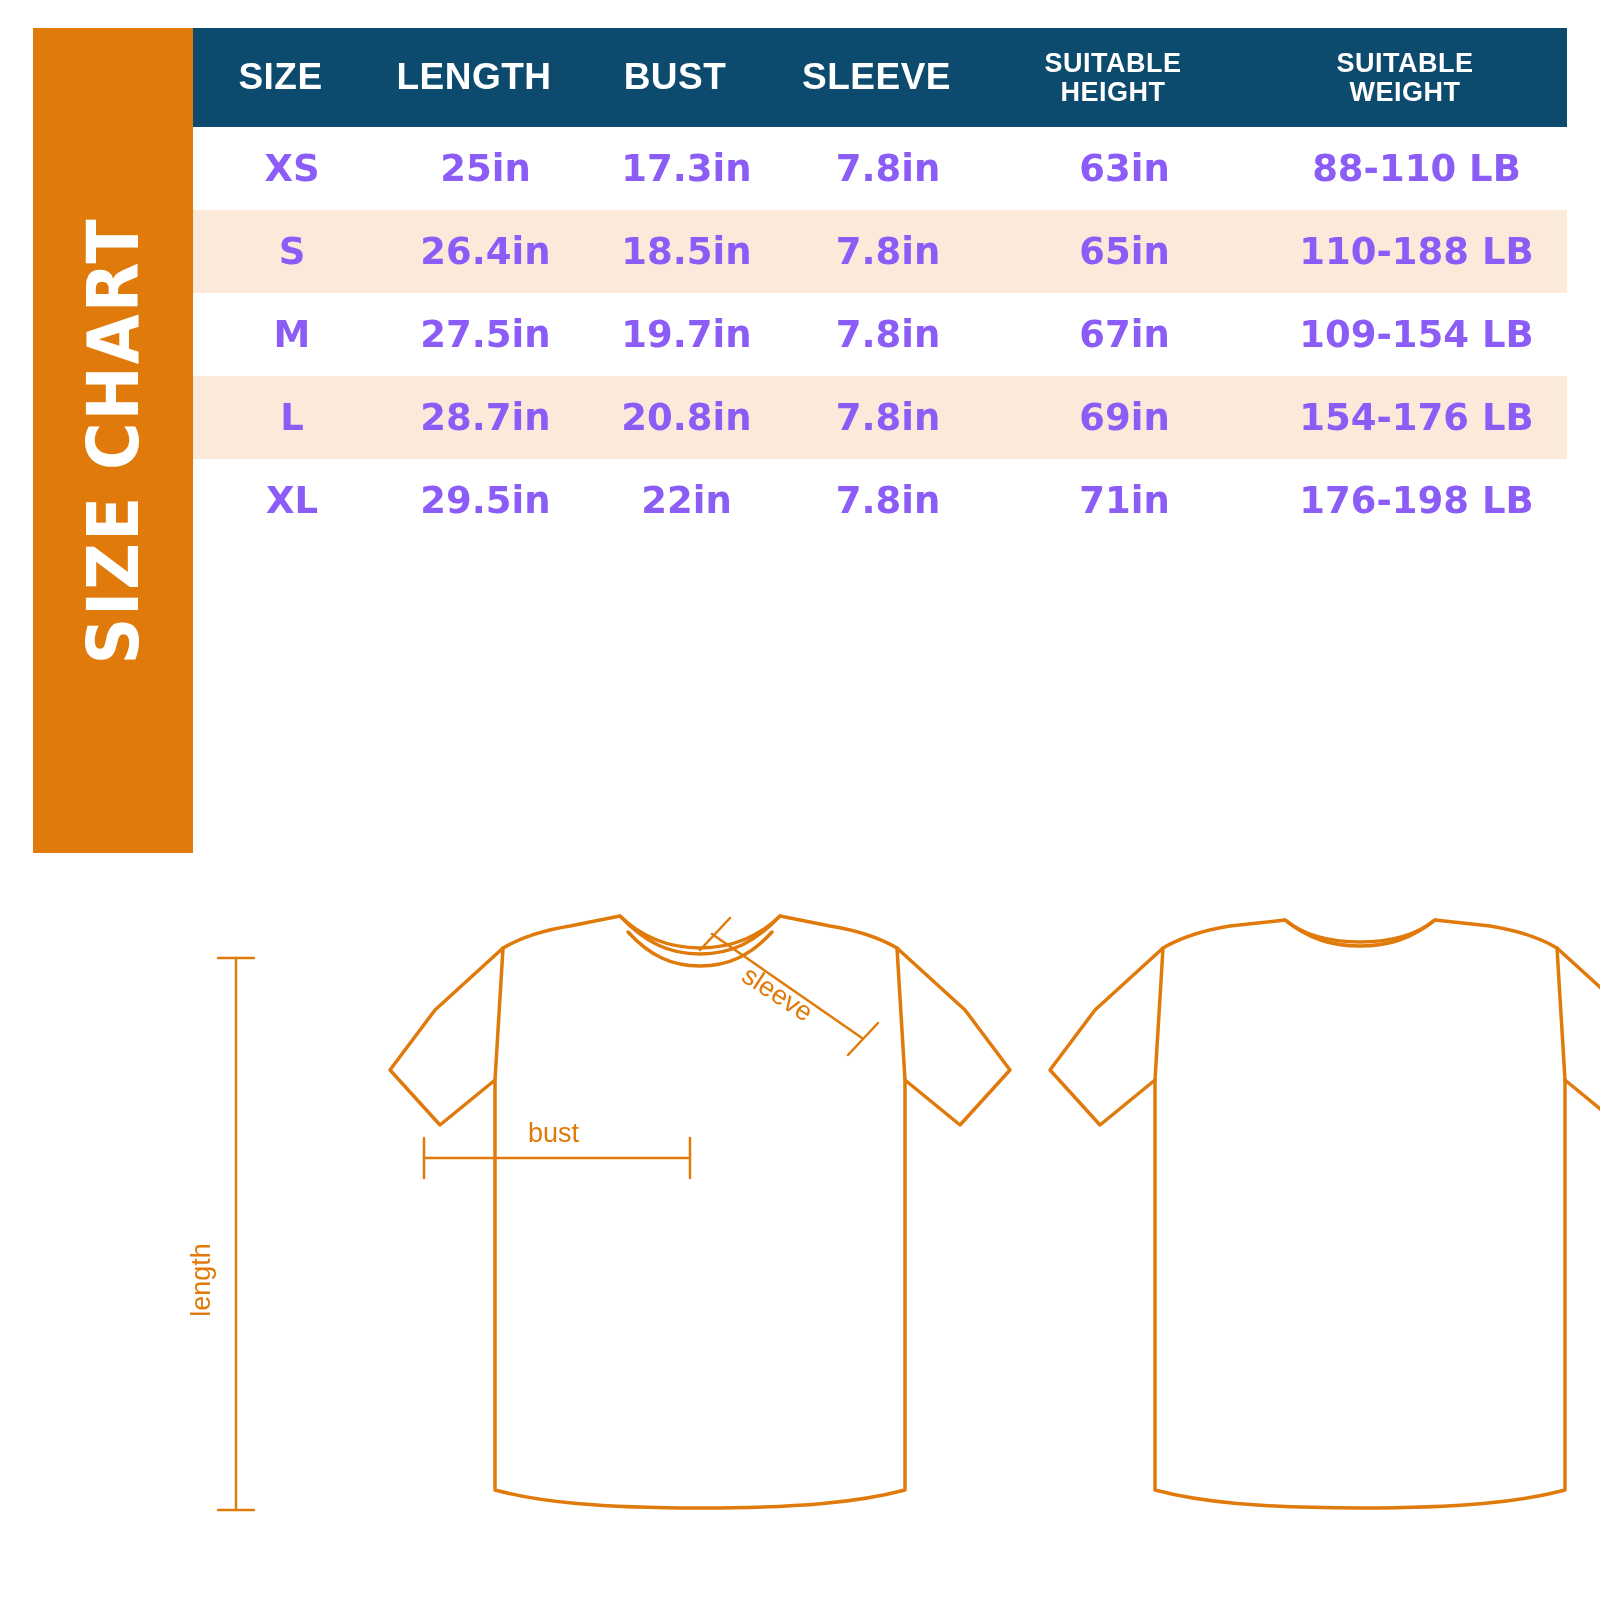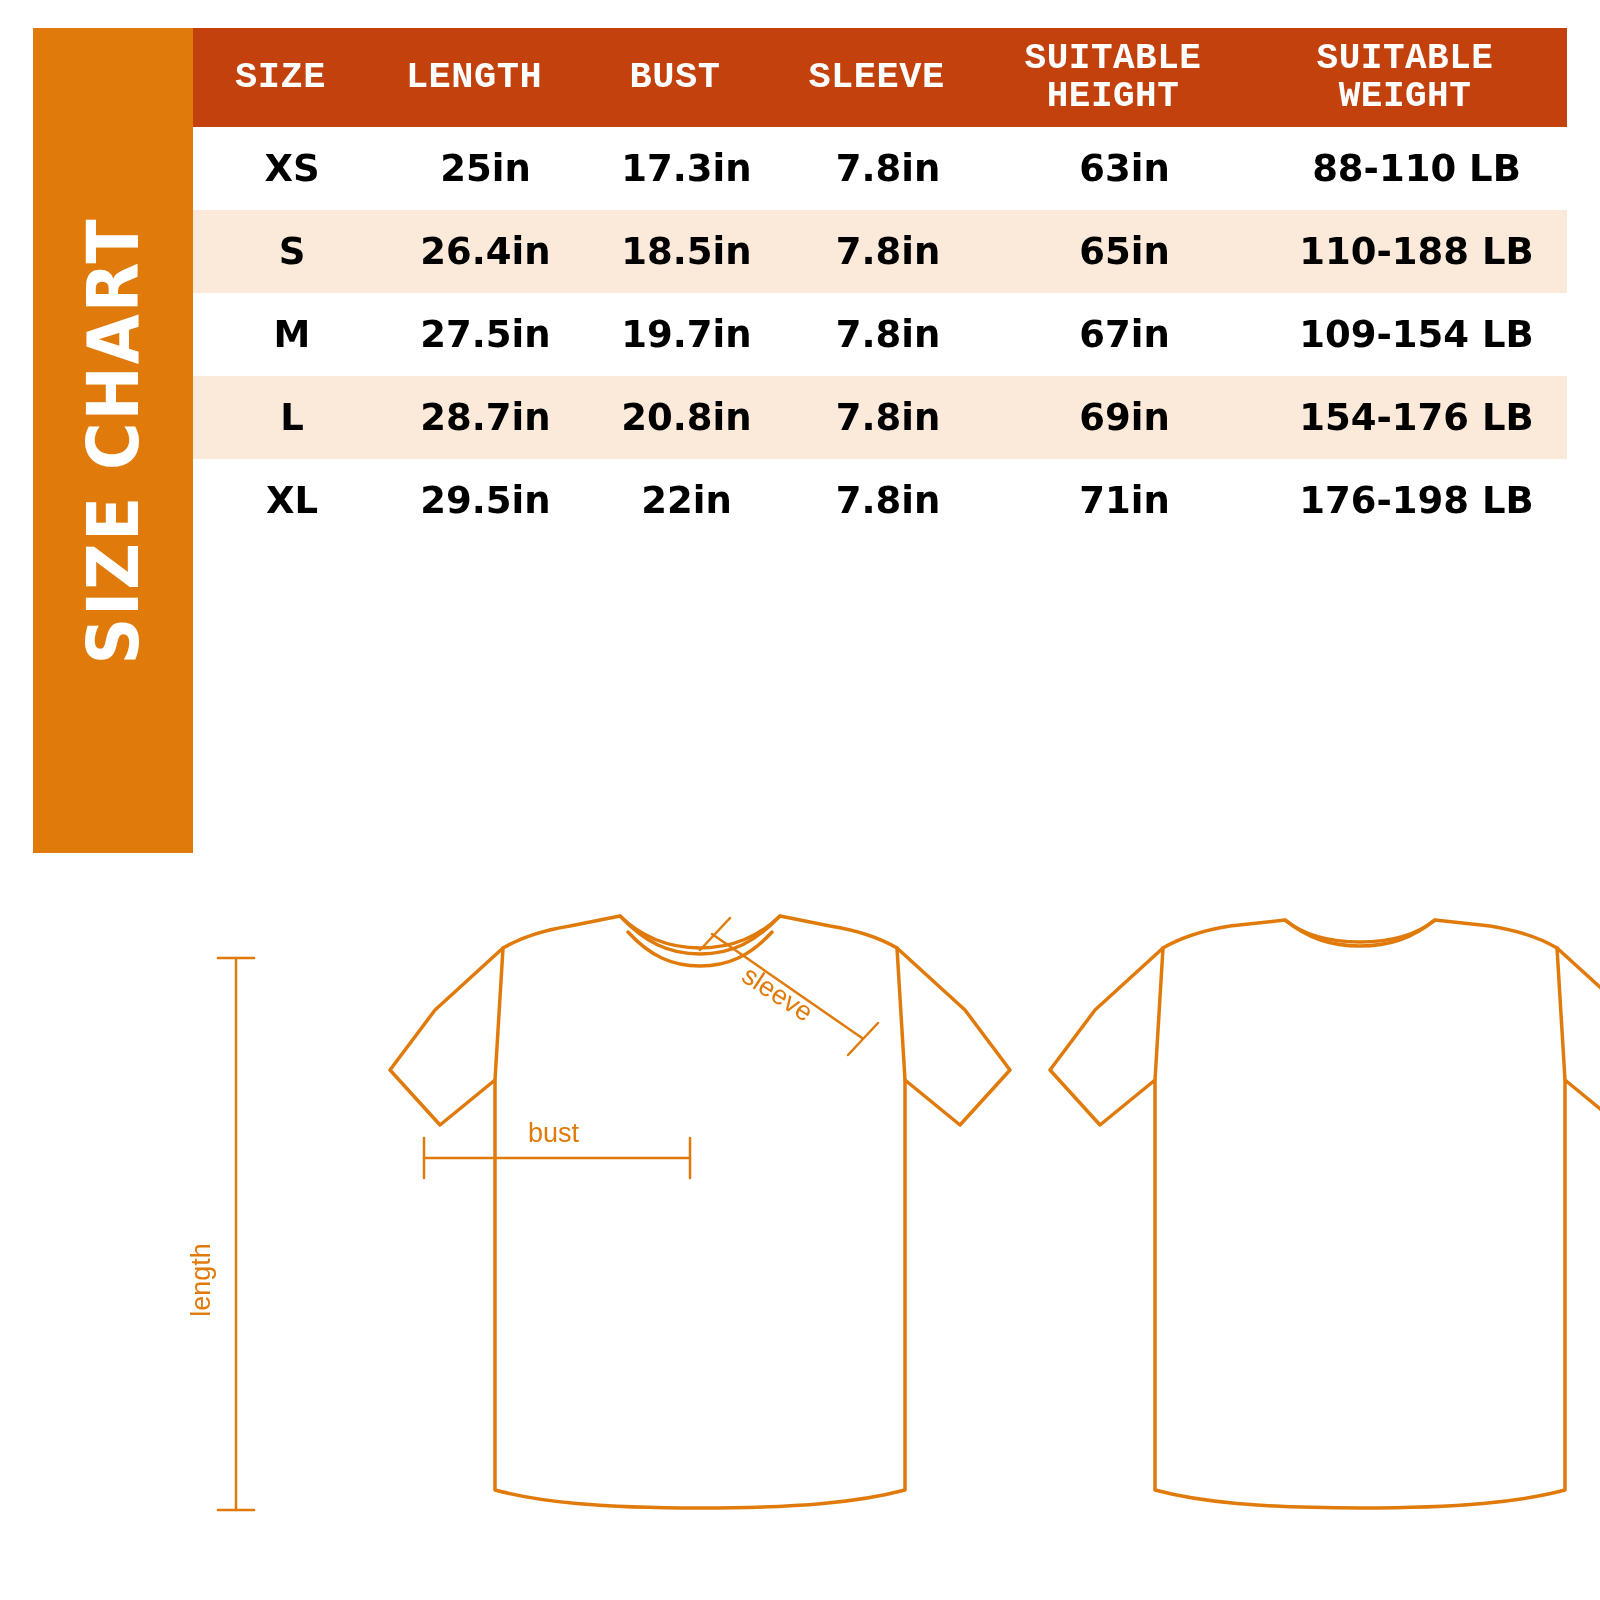--- a/index.html
+++ b/index.html
@@ -62,40 +62,40 @@
 
   table.size-table {
     position: absolute;
     left: 160px;
     top: 0;
     width: 1374px;
     border-collapse: collapse;
     table-layout: fixed;
   }
   table.size-table th {
-    background: #c2410c;
+    background: #0c4a6e;
     color: #ffffff;
     height: 97px;
     font-size: 37px;
     font-weight: bold;
-    font-family: Liberation Mono, monospace;
+    font-family: Liberation Sans, sans-serif;
     letter-spacing: 0.5px;
     line-height: 1.05;
     vertical-align: middle;
   }
   table.size-table th.two-line {
-    font-size: 36px;
+    font-size: 27px;
   }
   table.size-table td {
     height: 81px;
     text-align: center;
     vertical-align: middle;
     font-size: 37px;
     font-weight: bold;
-    color: #000000;
+    color: #8b5cf6;
     font-family: "DejaVu Sans", sans-serif;
     padding-left: 24px;
   }
   table.size-table tr.row-odd td { background: #ffffff; }
   table.size-table tr.row-even td { background: #FBEADA; }
 
   .col-size    { width: 175px; }
   .col-length  { width: 212px; }
   .col-bust    { width: 190px; }
   .col-sleeve  { width: 213px; }

